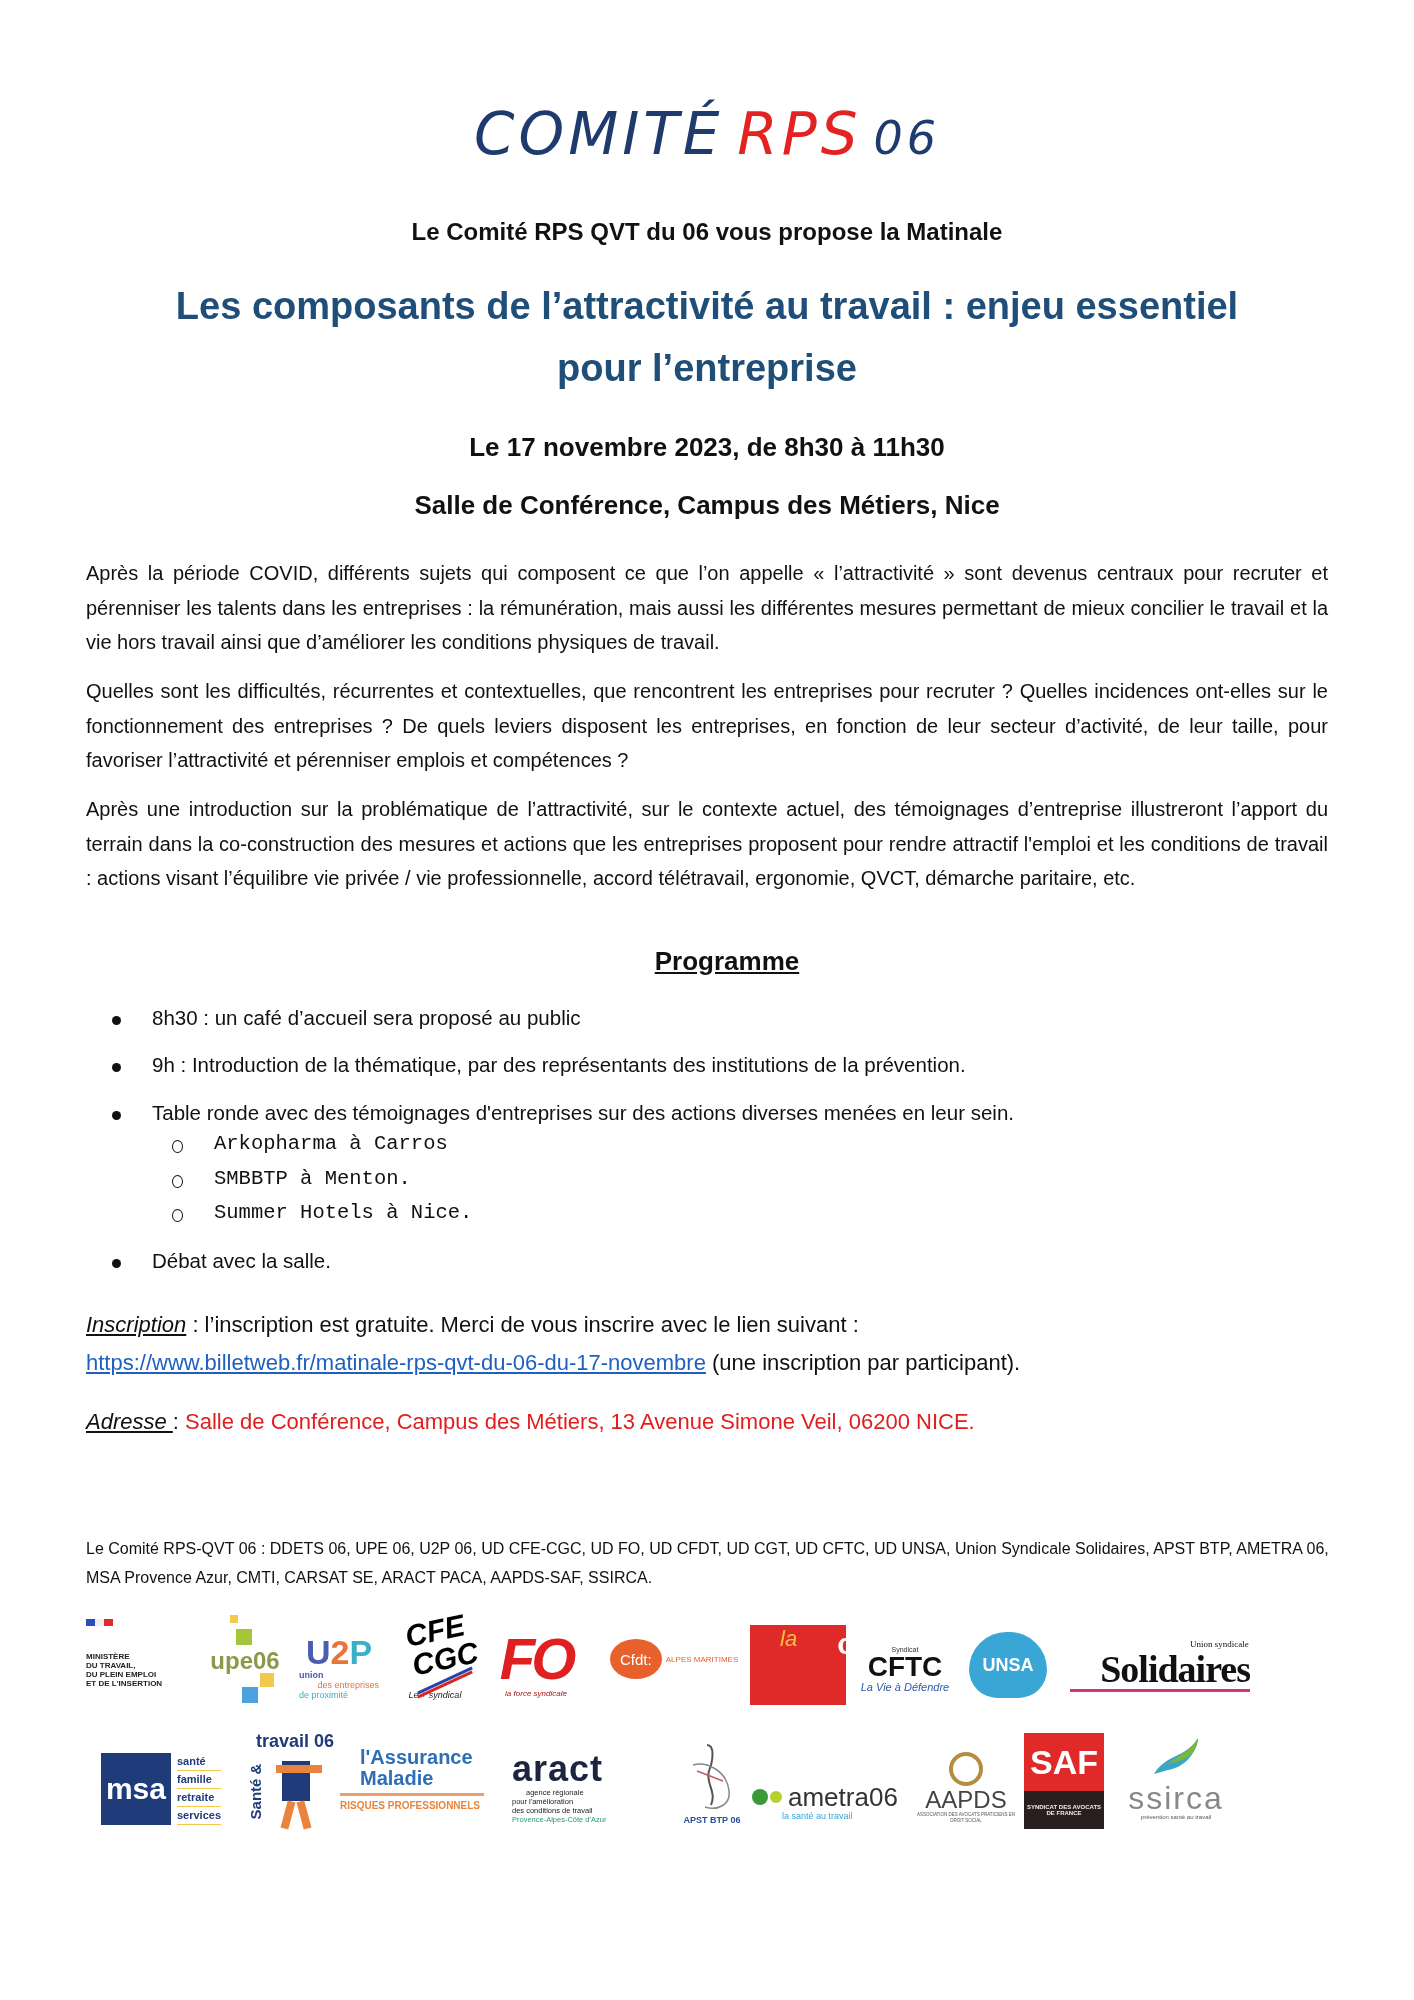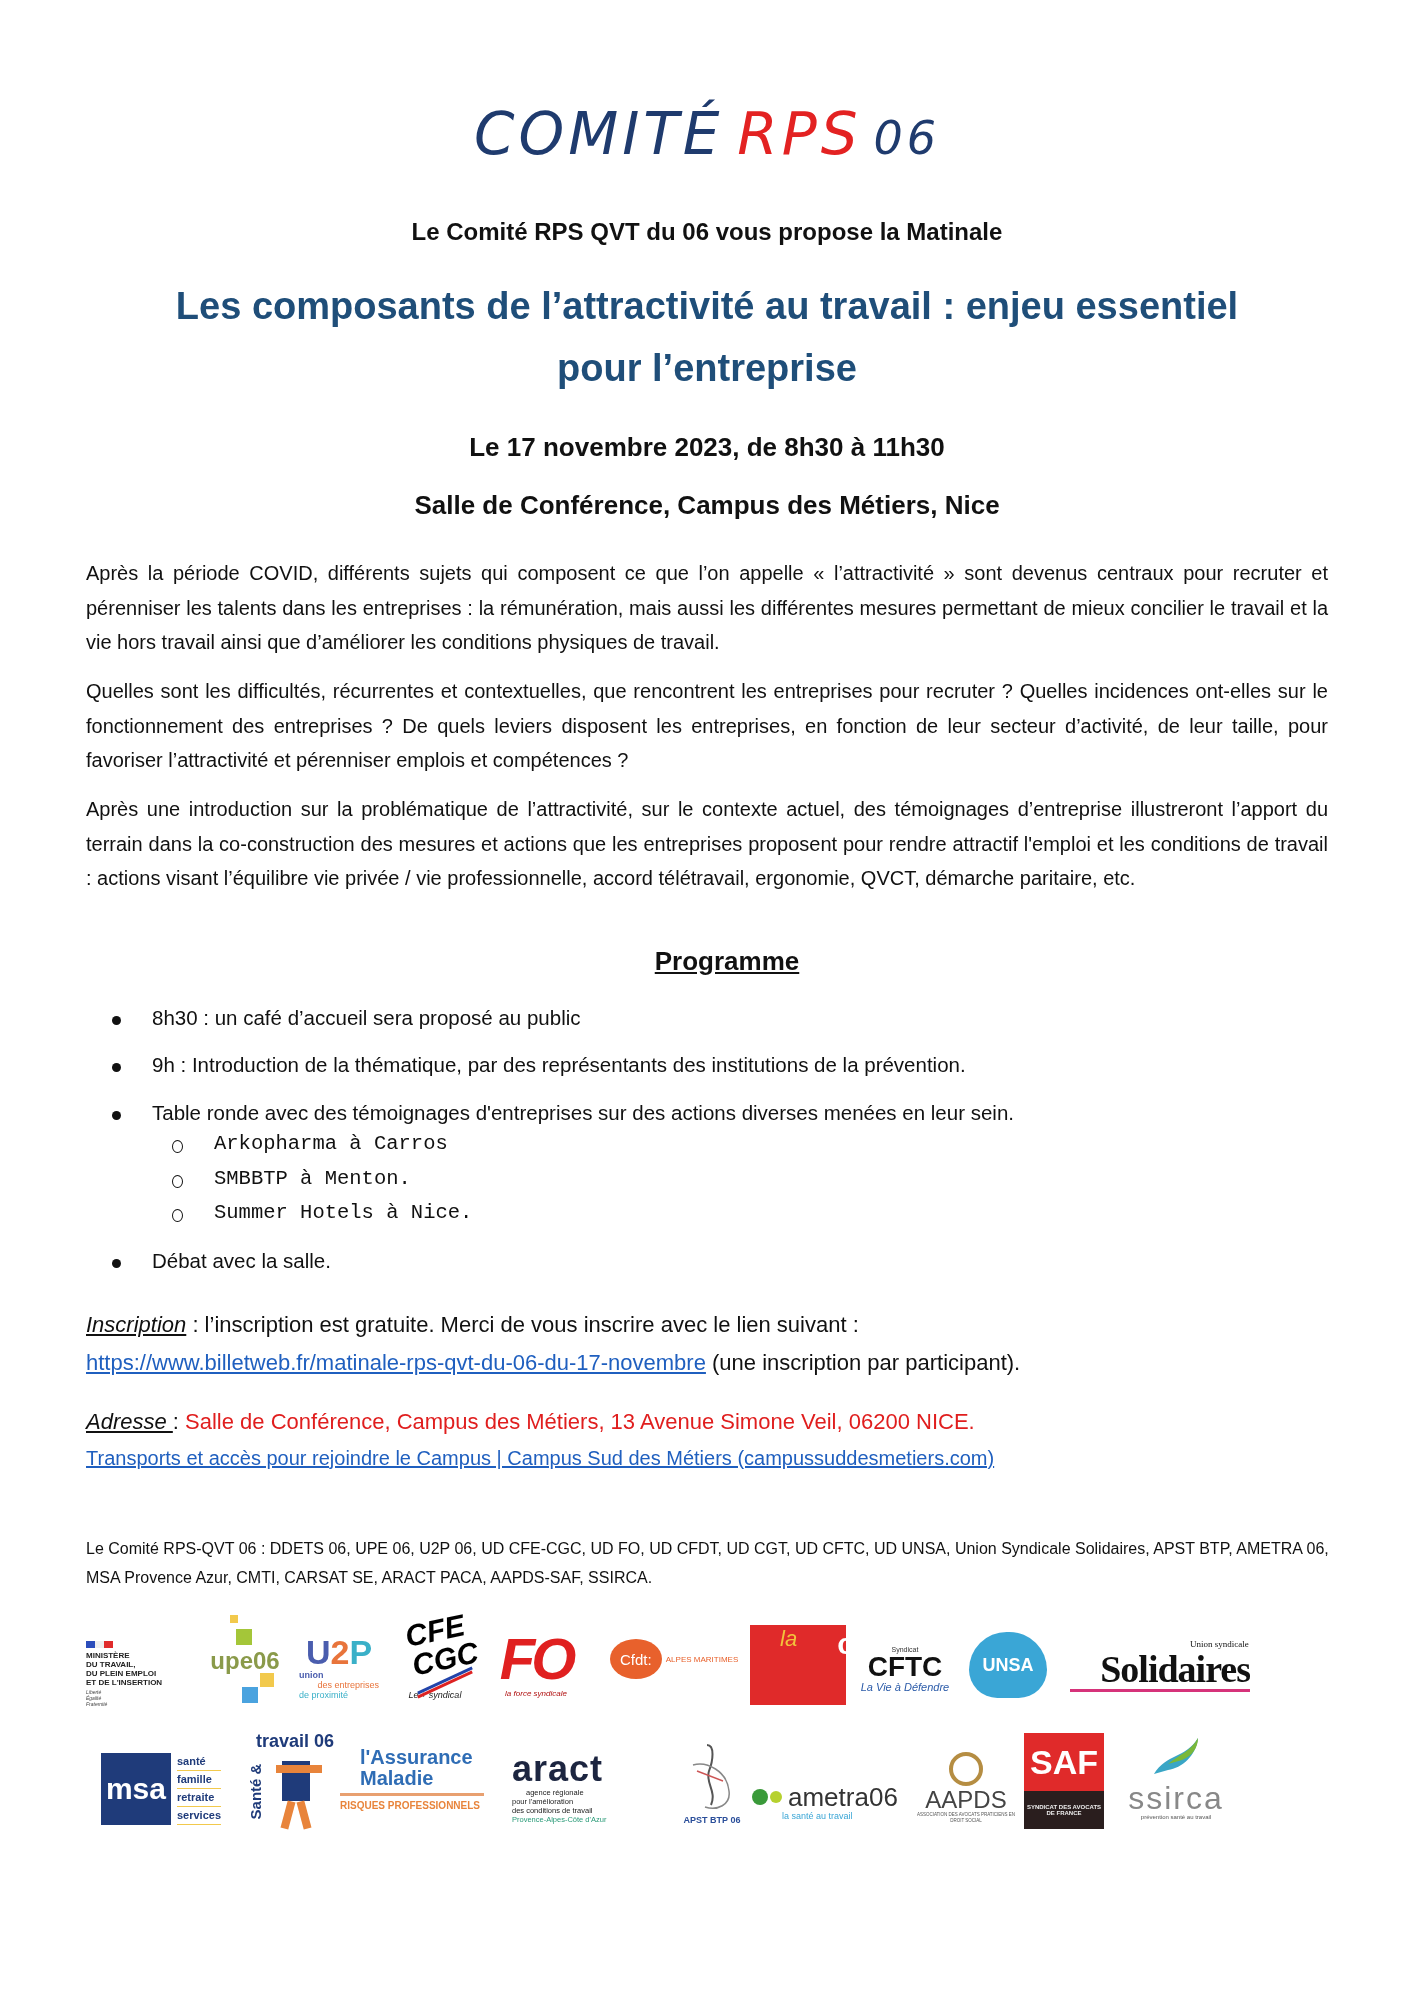--- a/index.html
+++ b/index.html
@@ -99,28 +99,27 @@
     </div>
   </div>
 
   <div class="insc">
     <span class="italic-u">Inscription</span><span> : l’inscription est gratuite. Merci de vous inscrire avec le lien suivant :</span><br>
     <a class="link">https://www.billetweb.fr/matinale-rps-qvt-du-06-du-17-novembre</a><span> (une inscription par participant).</span>
   </div>
 
   <div class="addr">
     <span class="italic-u">Adresse </span><span>: </span><span class="red">Salle de Conférence, Campus des Métiers, 13 Avenue Simone Veil, 06200 NICE.</span><br>
-    <a class="link2">Transports et accès pour rejoindre le Campus | Campus Sud des Métiers (campussuddesmetiers.com)</a>
   </div>
 
   <p class="members">Le Comité RPS-QVT 06 : DDETS 06, UPE 06, U2P 06, UD CFE-CGC, UD FO, UD CFDT, UD CGT, UD CFTC, UD UNSA, Union Syndicale Solidaires, APST BTP, AMETRA 06, MSA Provence Azur, CMTI, CARSAT SE, ARACT PACA, AAPDS-SAF, SSIRCA.</p>
 
   <div class="logos" style="top:1605px;">
 
-    <div class="logo-box" style="left:86px; top:36px; width:100px; height:84px; flex-direction:column; align-items:flex-start; justify-content:flex-start;">
+    <div class="logo-box" style="left:86px; top:14px; width:100px; height:84px; flex-direction:column; align-items:flex-start; justify-content:flex-start;gap:23px;">
       <div style="display:flex; margin-bottom:3px;">
           <span style="width:9px;height:7px;background:#2b4dbb;"></span>
           <span style="width:9px;height:7px;background:#eee;"></span>
           <span style="width:9px;height:7px;background:#e02b2b;"></span>
         </div>
       <div style="font-size:8px; font-weight:bold; line-height:9px; text-align:left; color:#222;">
         <div>MINISTÈRE</div>
         <div>DU TRAVAIL,</div>
         <div>DU PLEIN EMPLOI</div>
         <div>ET DE L'INSERTION</div>

